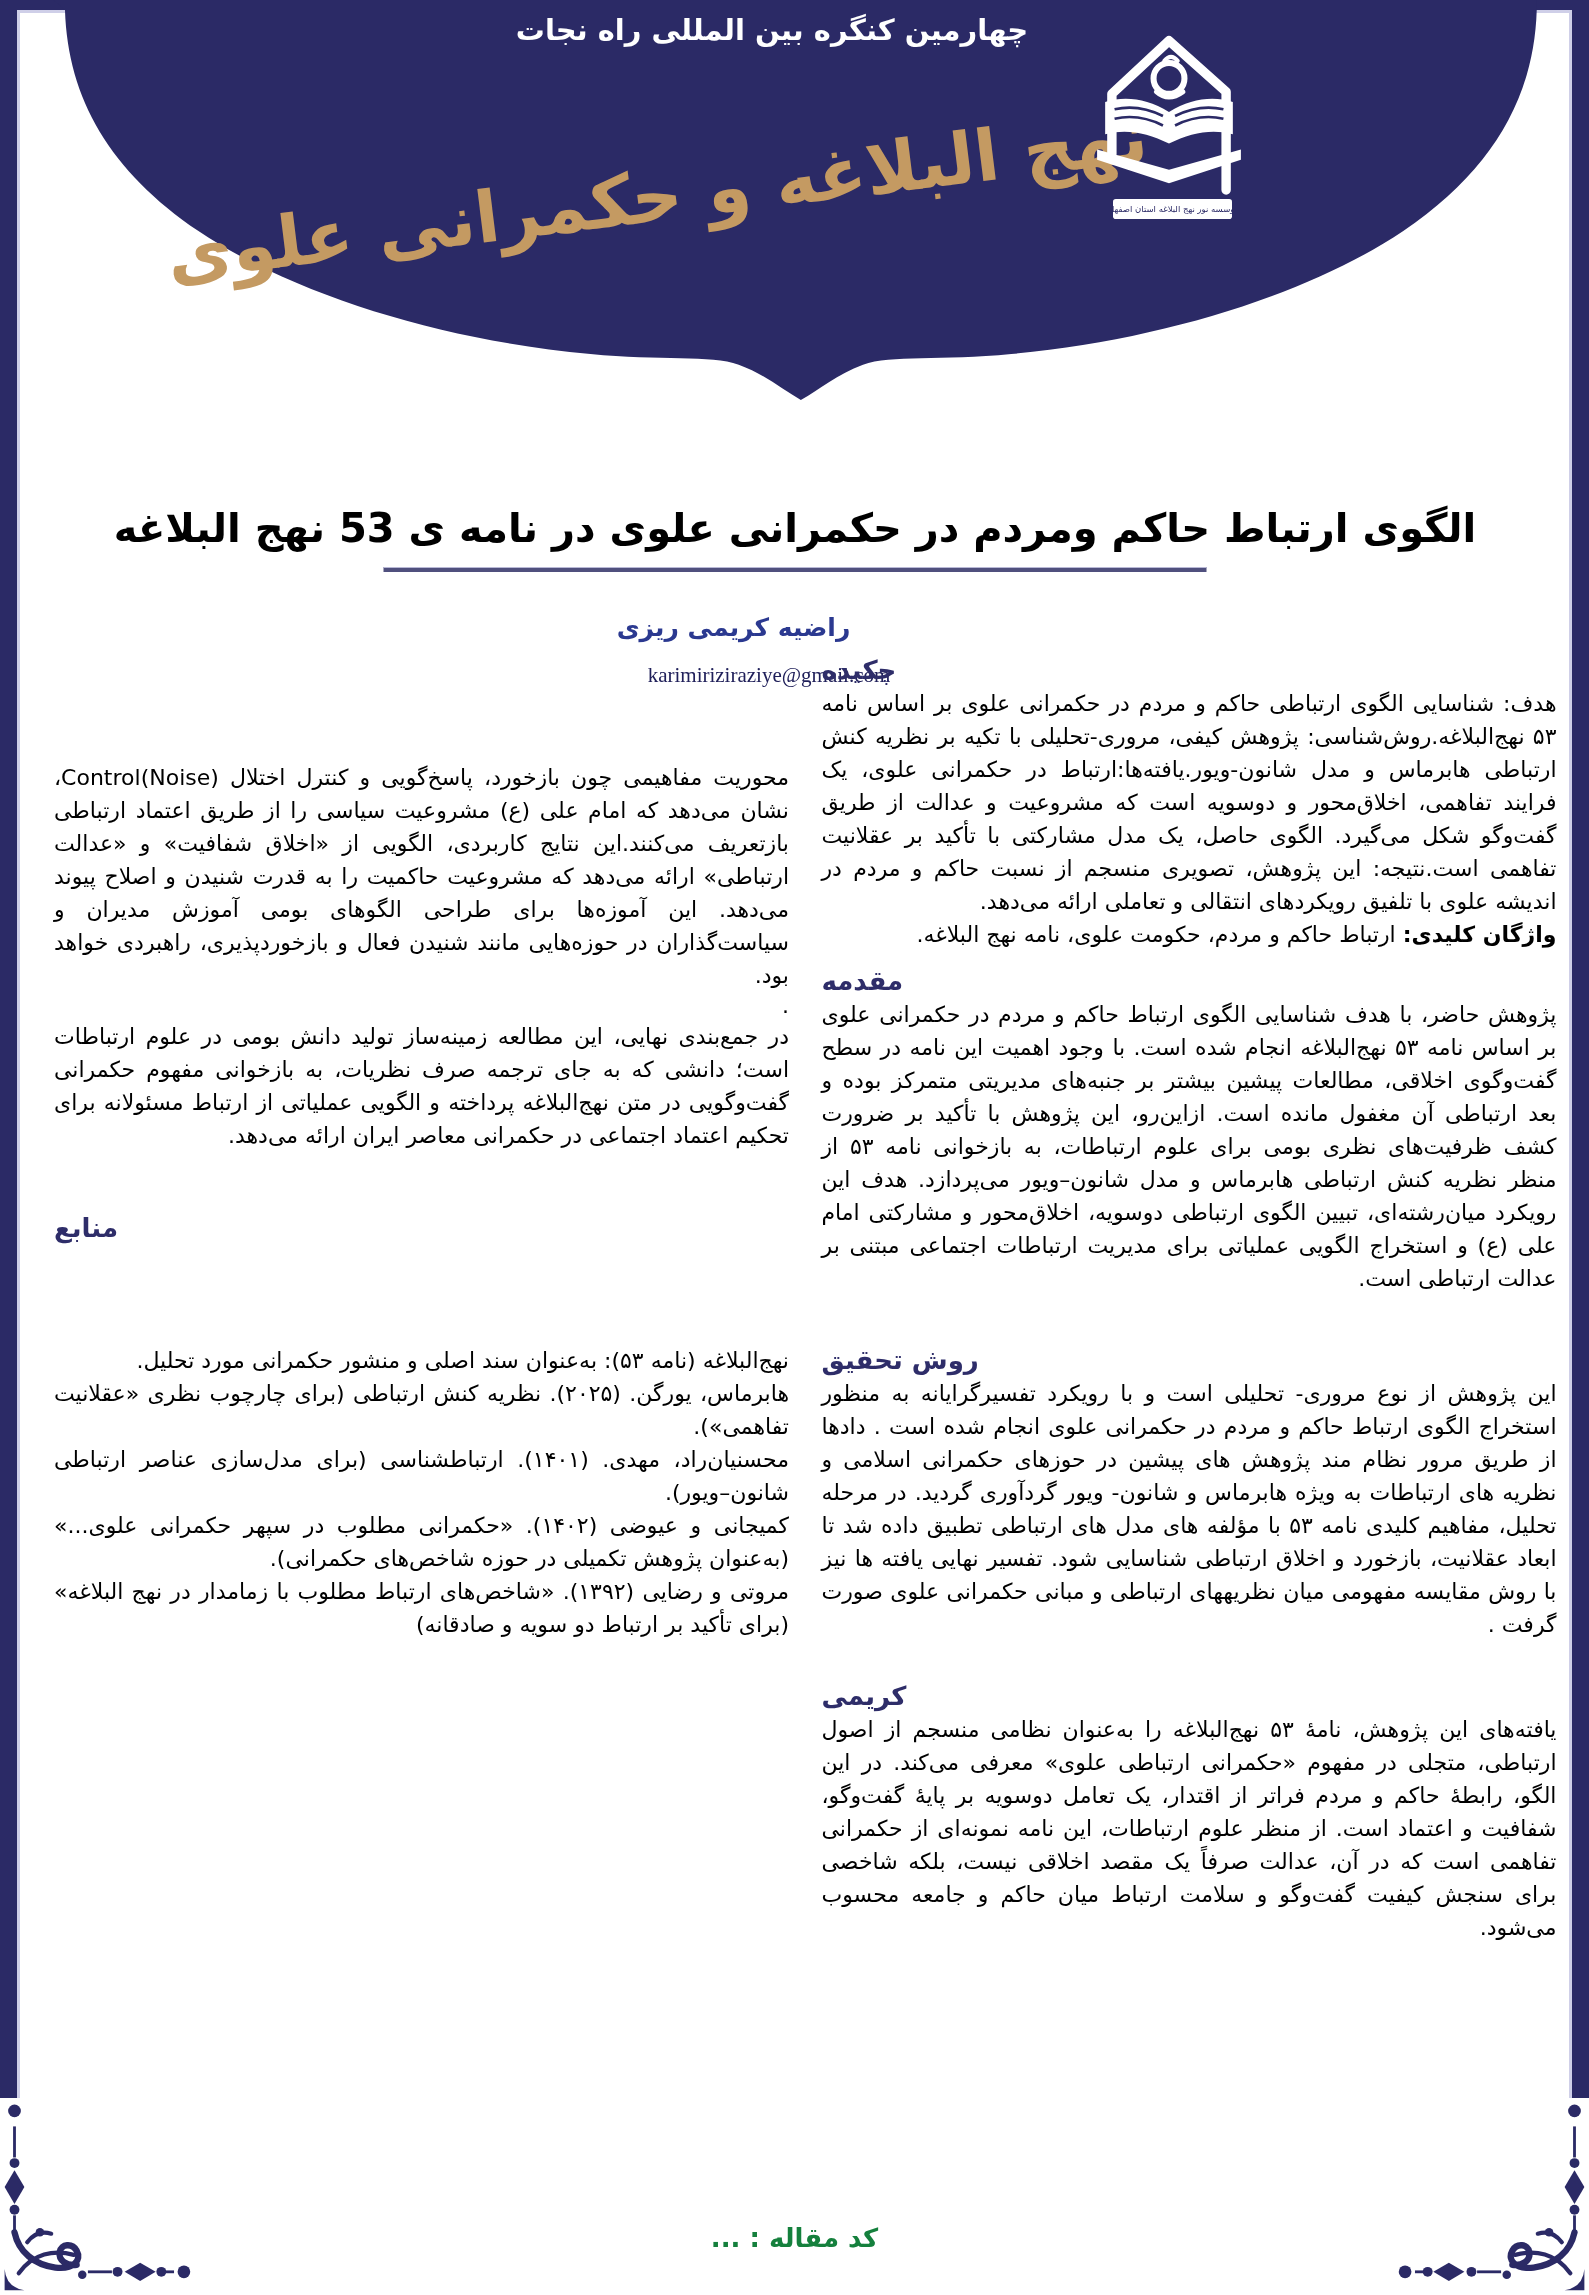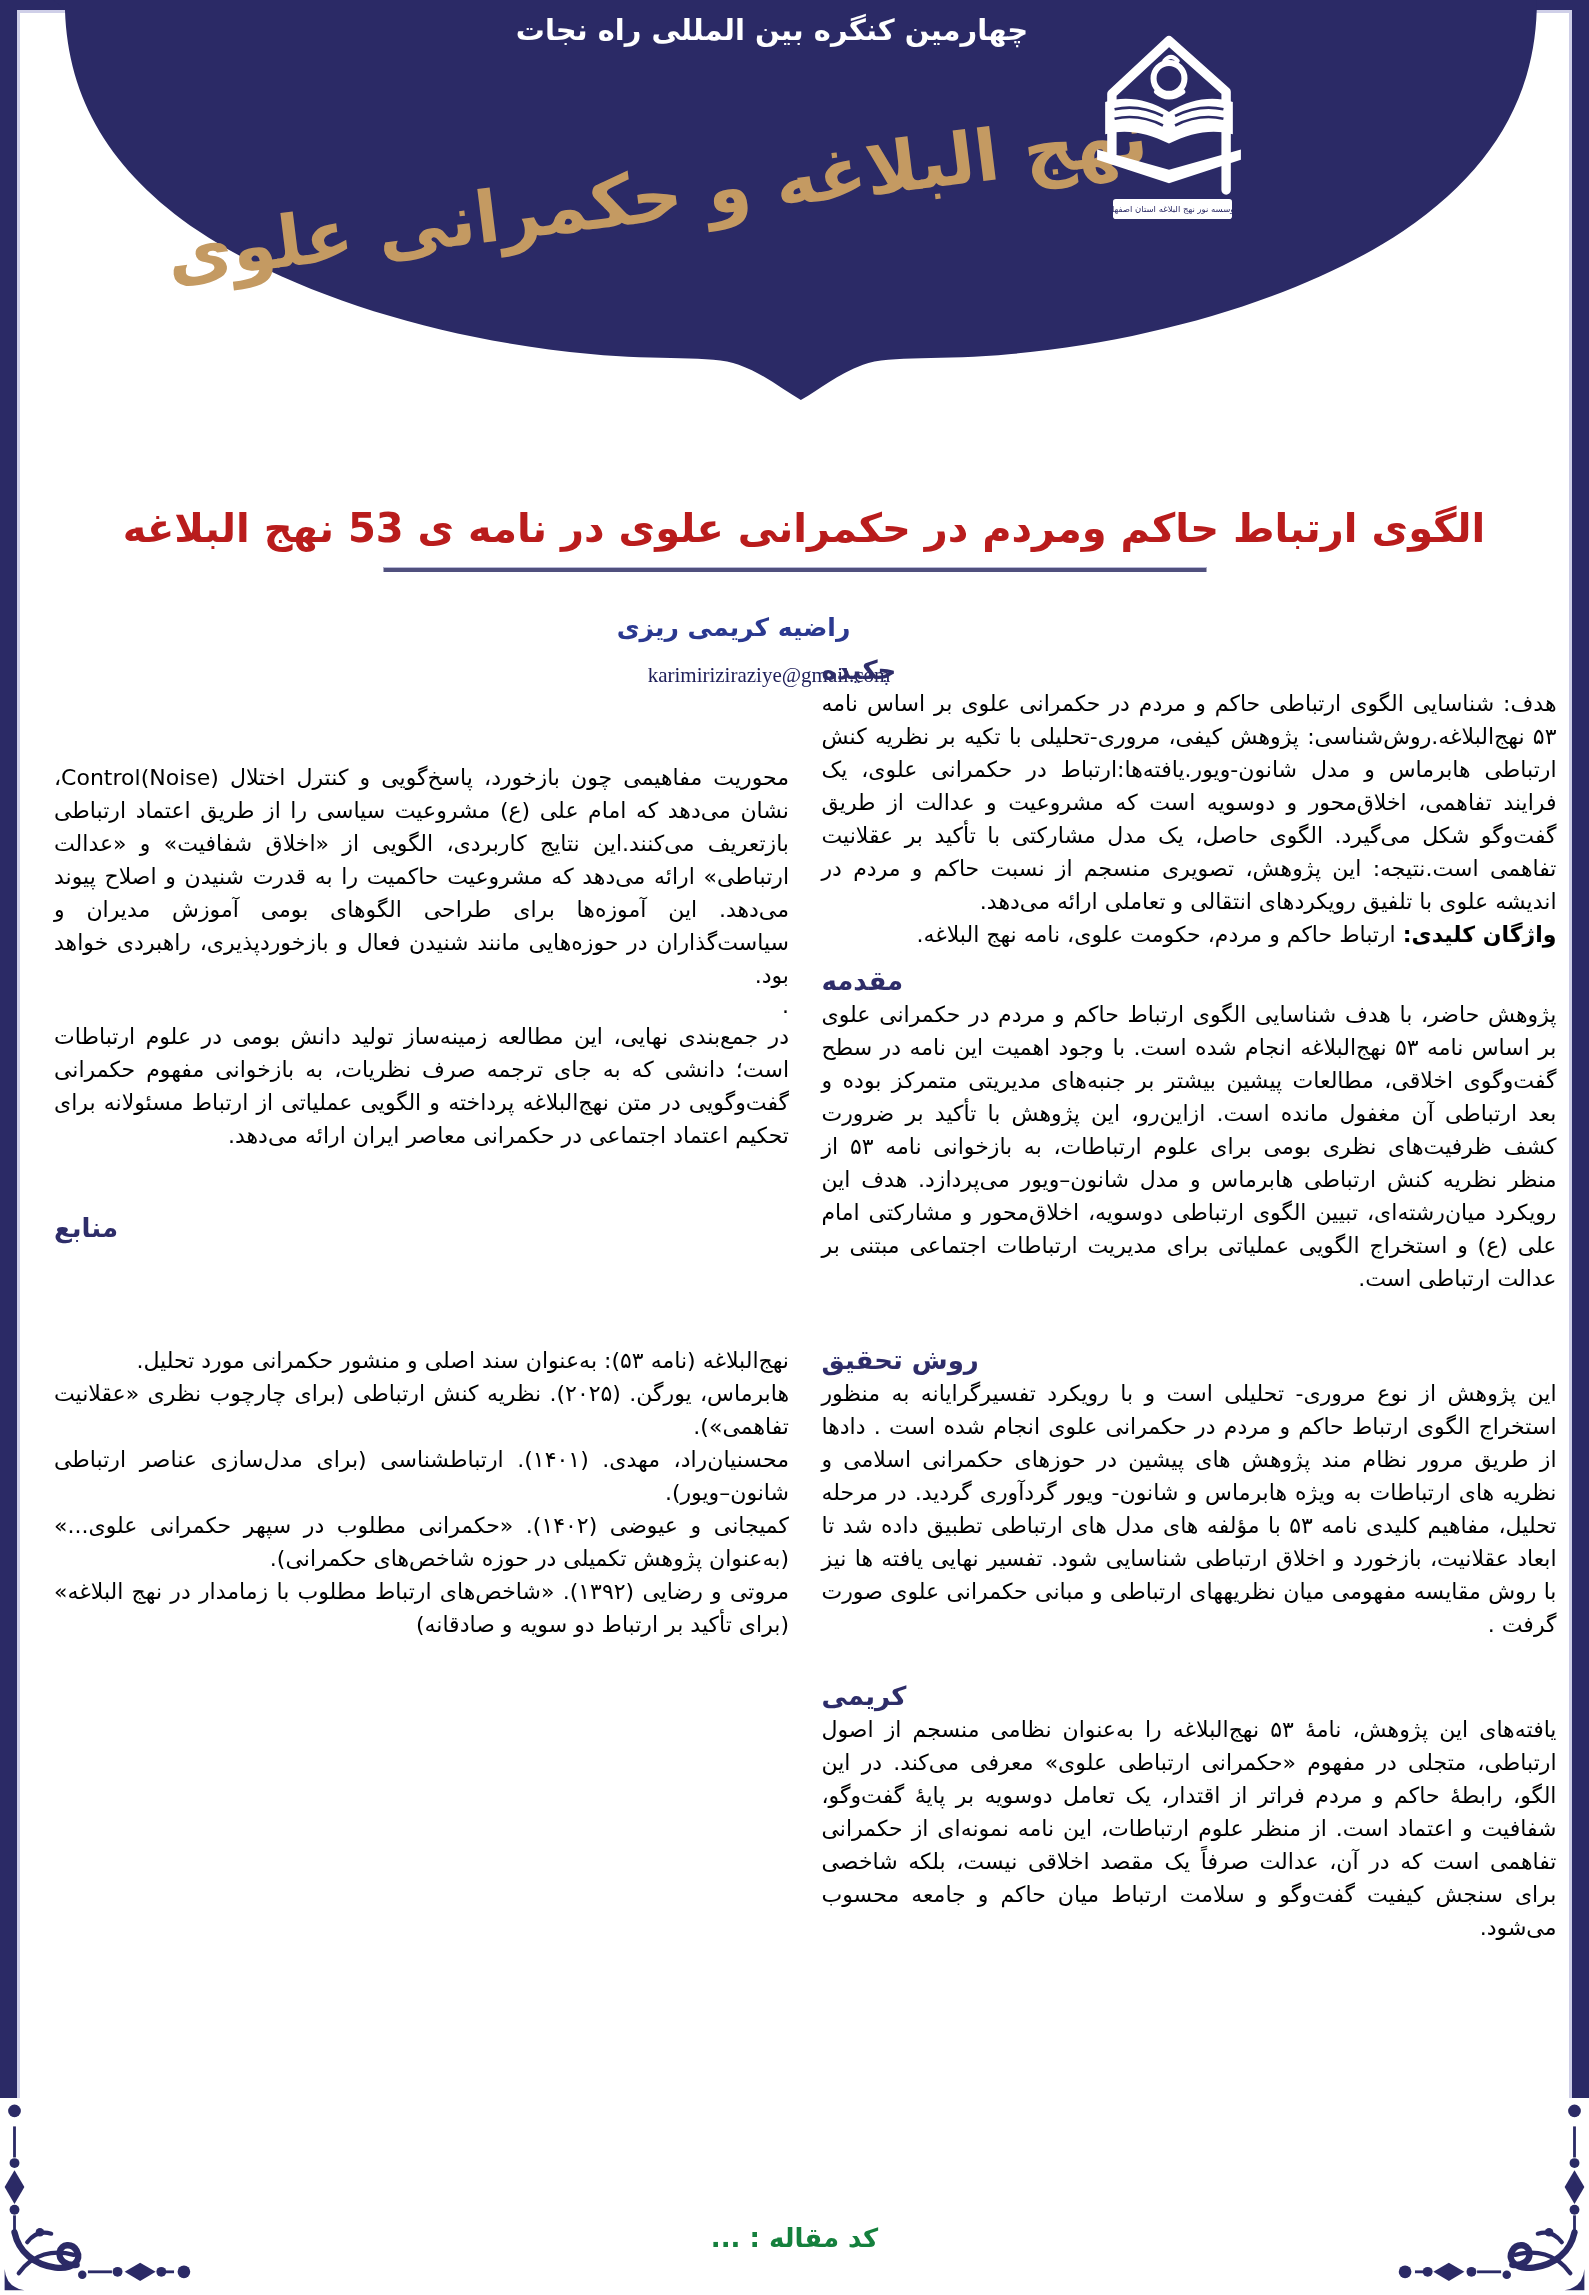--- a/index.html
+++ b/index.html
@@ -29,22 +29,22 @@
   }
   .logo{position:absolute;left:1088px;top:30px;width:162px;height:168px;}
   .logo-caption{
     position:absolute;left:1113px;top:199px;width:119px;height:20px;background:#ffffff;
     border-radius:2.8px;display:flex;align-items:center;justify-content:center;
     color:#2b2a66;font-size:8.5px;direction:rtl;overflow:hidden;white-space:nowrap;
   }
 
   
   .article-title{
-    position:absolute;left:80px;top:476px;width:1448px;text-align:center;direction:rtl;
-    color:#b91c1c;font-size:40px;font-weight:bold;line-height:1.25;
+    position:absolute;left:71px;top:476px;width:1448px;text-align:center;direction:rtl;
+    color:#000000;font-size:40px;font-weight:bold;line-height:1.25;
   }
   .title-underline{
     position:absolute;left:50%;top:567px;transform:translateX(-50%);
     width:823px;height:3.5px;background:#50507e;border-top:1.4px solid #b9b9d6;
   }
   .author-name{
     position:absolute;left:0;top:613px;width:1467px;text-align:center;
     color:#2b3990;font-size:25px;font-weight:bold;direction:rtl;
   }
   .author-email{

